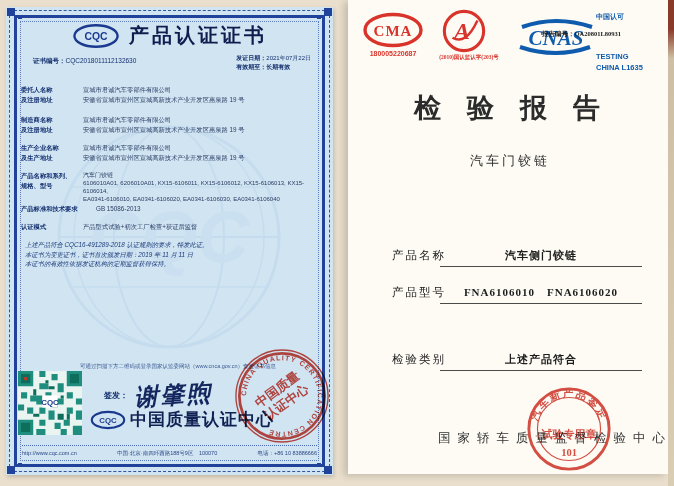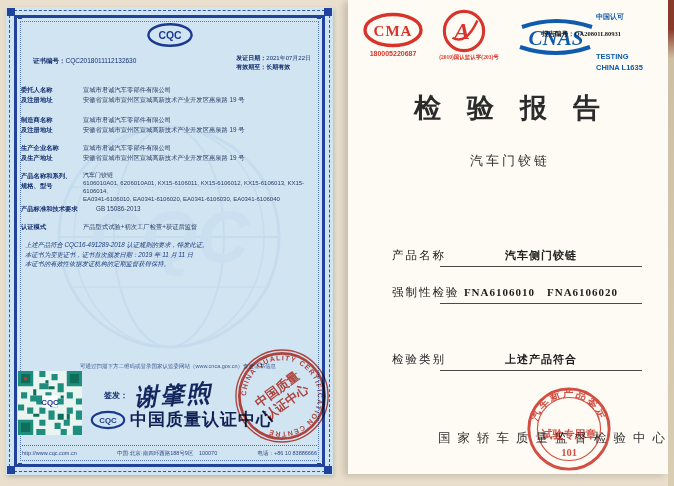--- a/index.html
+++ b/index.html
@@ -112,20 +112,21 @@
       <line x1="25" y1="75" x2="225" y2="75" stroke="#b9d4ea" stroke-width="1.5"></line>
       <line x1="25" y1="175" x2="225" y2="175" stroke="#b9d4ea" stroke-width="1.5"></line>
       <text x="125" y="150" text-anchor="middle" font-size="72" font-weight="bold" fill="#c3d9ec" font-style="italic">CQC</text>
     </svg>
 
     <div class="lc-header">
       <svg width="48" height="26" viewBox="0 0 60 32">
         <ellipse cx="30" cy="16" rx="27" ry="13.5" fill="none" stroke="#1b3a8f" stroke-width="3"></ellipse>
         <text x="30" y="21" text-anchor="middle" font-size="13" font-weight="bold" fill="#1b3a8f">CQC</text>
       </svg>
+      <div class="lc-title">产品认证证书</div>
     </div>
 
     <div class="lc-certno">
       <b>证书编号：</b><span>CQC2018011112132630</span>
     </div>
     <div class="lc-dates">
       <div><b>发证日期：</b><span>2021年07月22日</span></div>
       <div><b>有效期至：</b><b>长期有效</b></div>
     </div>
 
@@ -267,21 +268,21 @@
     </div>
 
     <div class="rp-title">检验报告</div>
     <div class="rp-subtitle">汽车门铰链</div>
 
     <div class="rp-row" style="top:248px">
       <span class="lab">产品名称</span>
       <span class="val">汽车侧门铰链</span>
     </div>
     <div class="rp-row" style="top:285px">
-      <span class="lab">强制性检验</span>
+      <span class="lab">产品型号</span>
       <span class="val">FNA6106010　FNA6106020</span>
     </div>
     <div class="rp-row" style="top:352px">
       <span class="lab">检验类别</span>
       <span class="val">上述产品符合</span>
     </div>
 
     <div class="rp-footer">国家轿车质量监督检验中心</div>
 
     <svg class="rp-stamp" width="86" height="86" viewBox="0 0 90 90">

